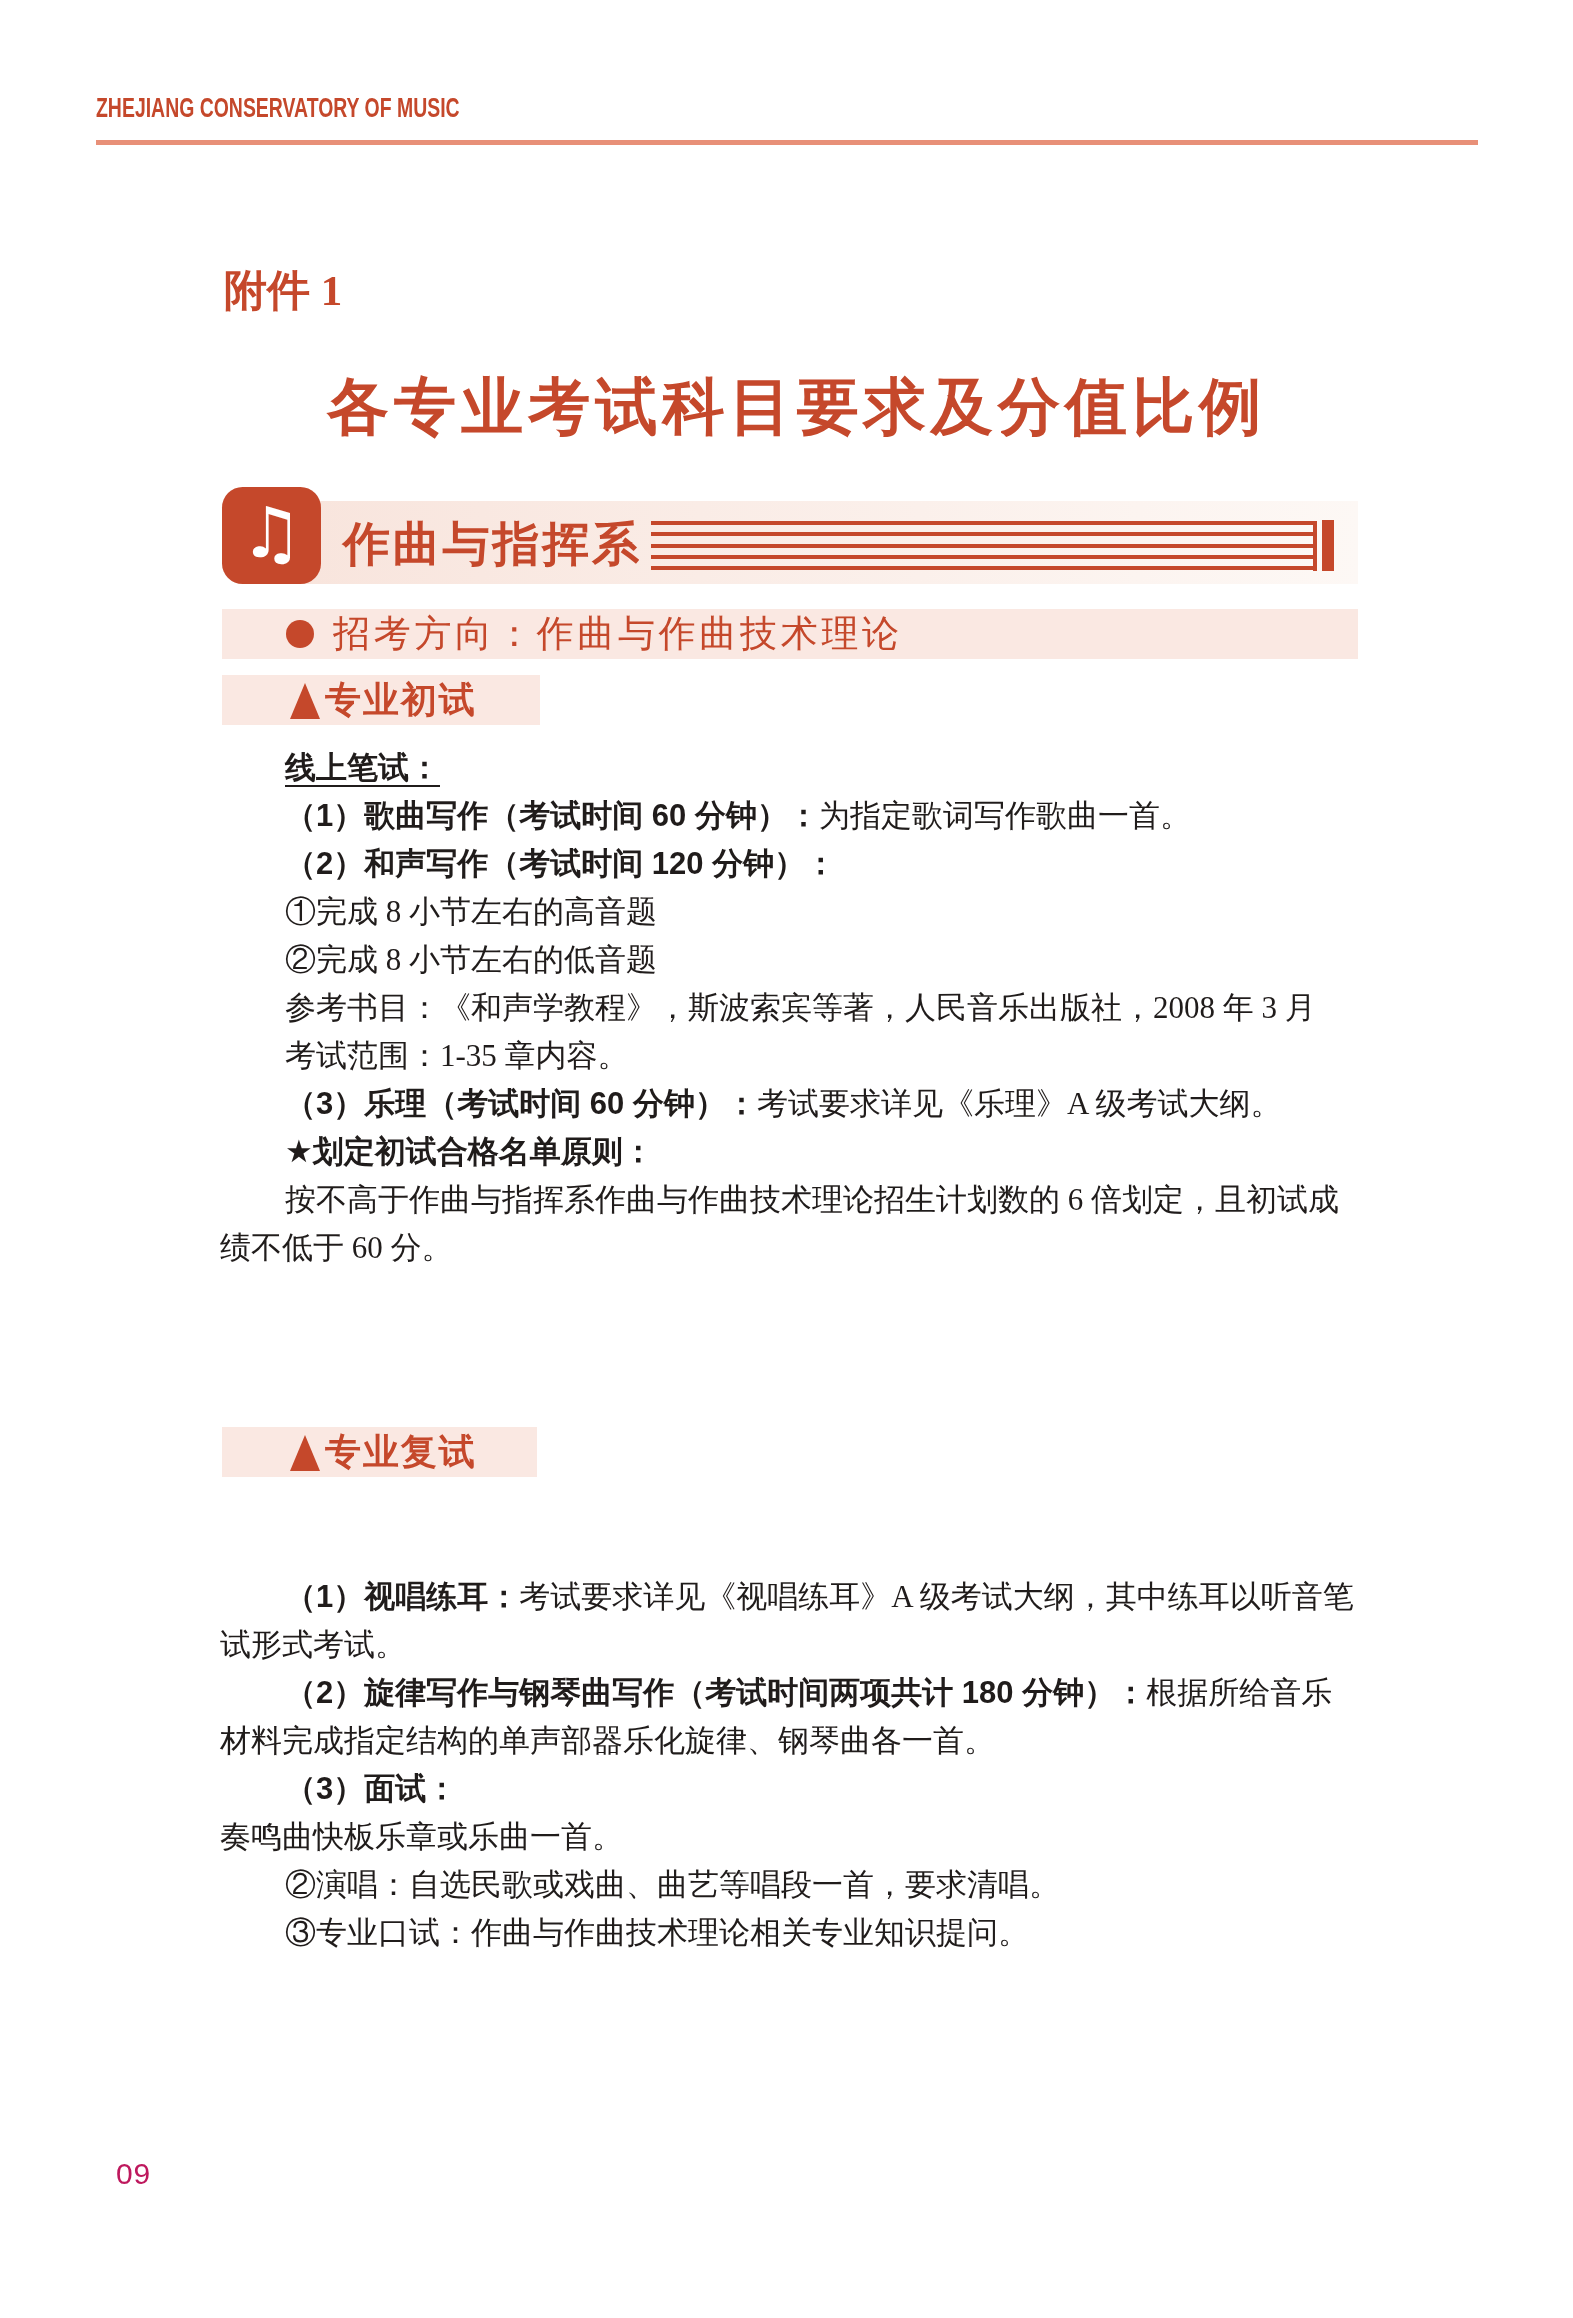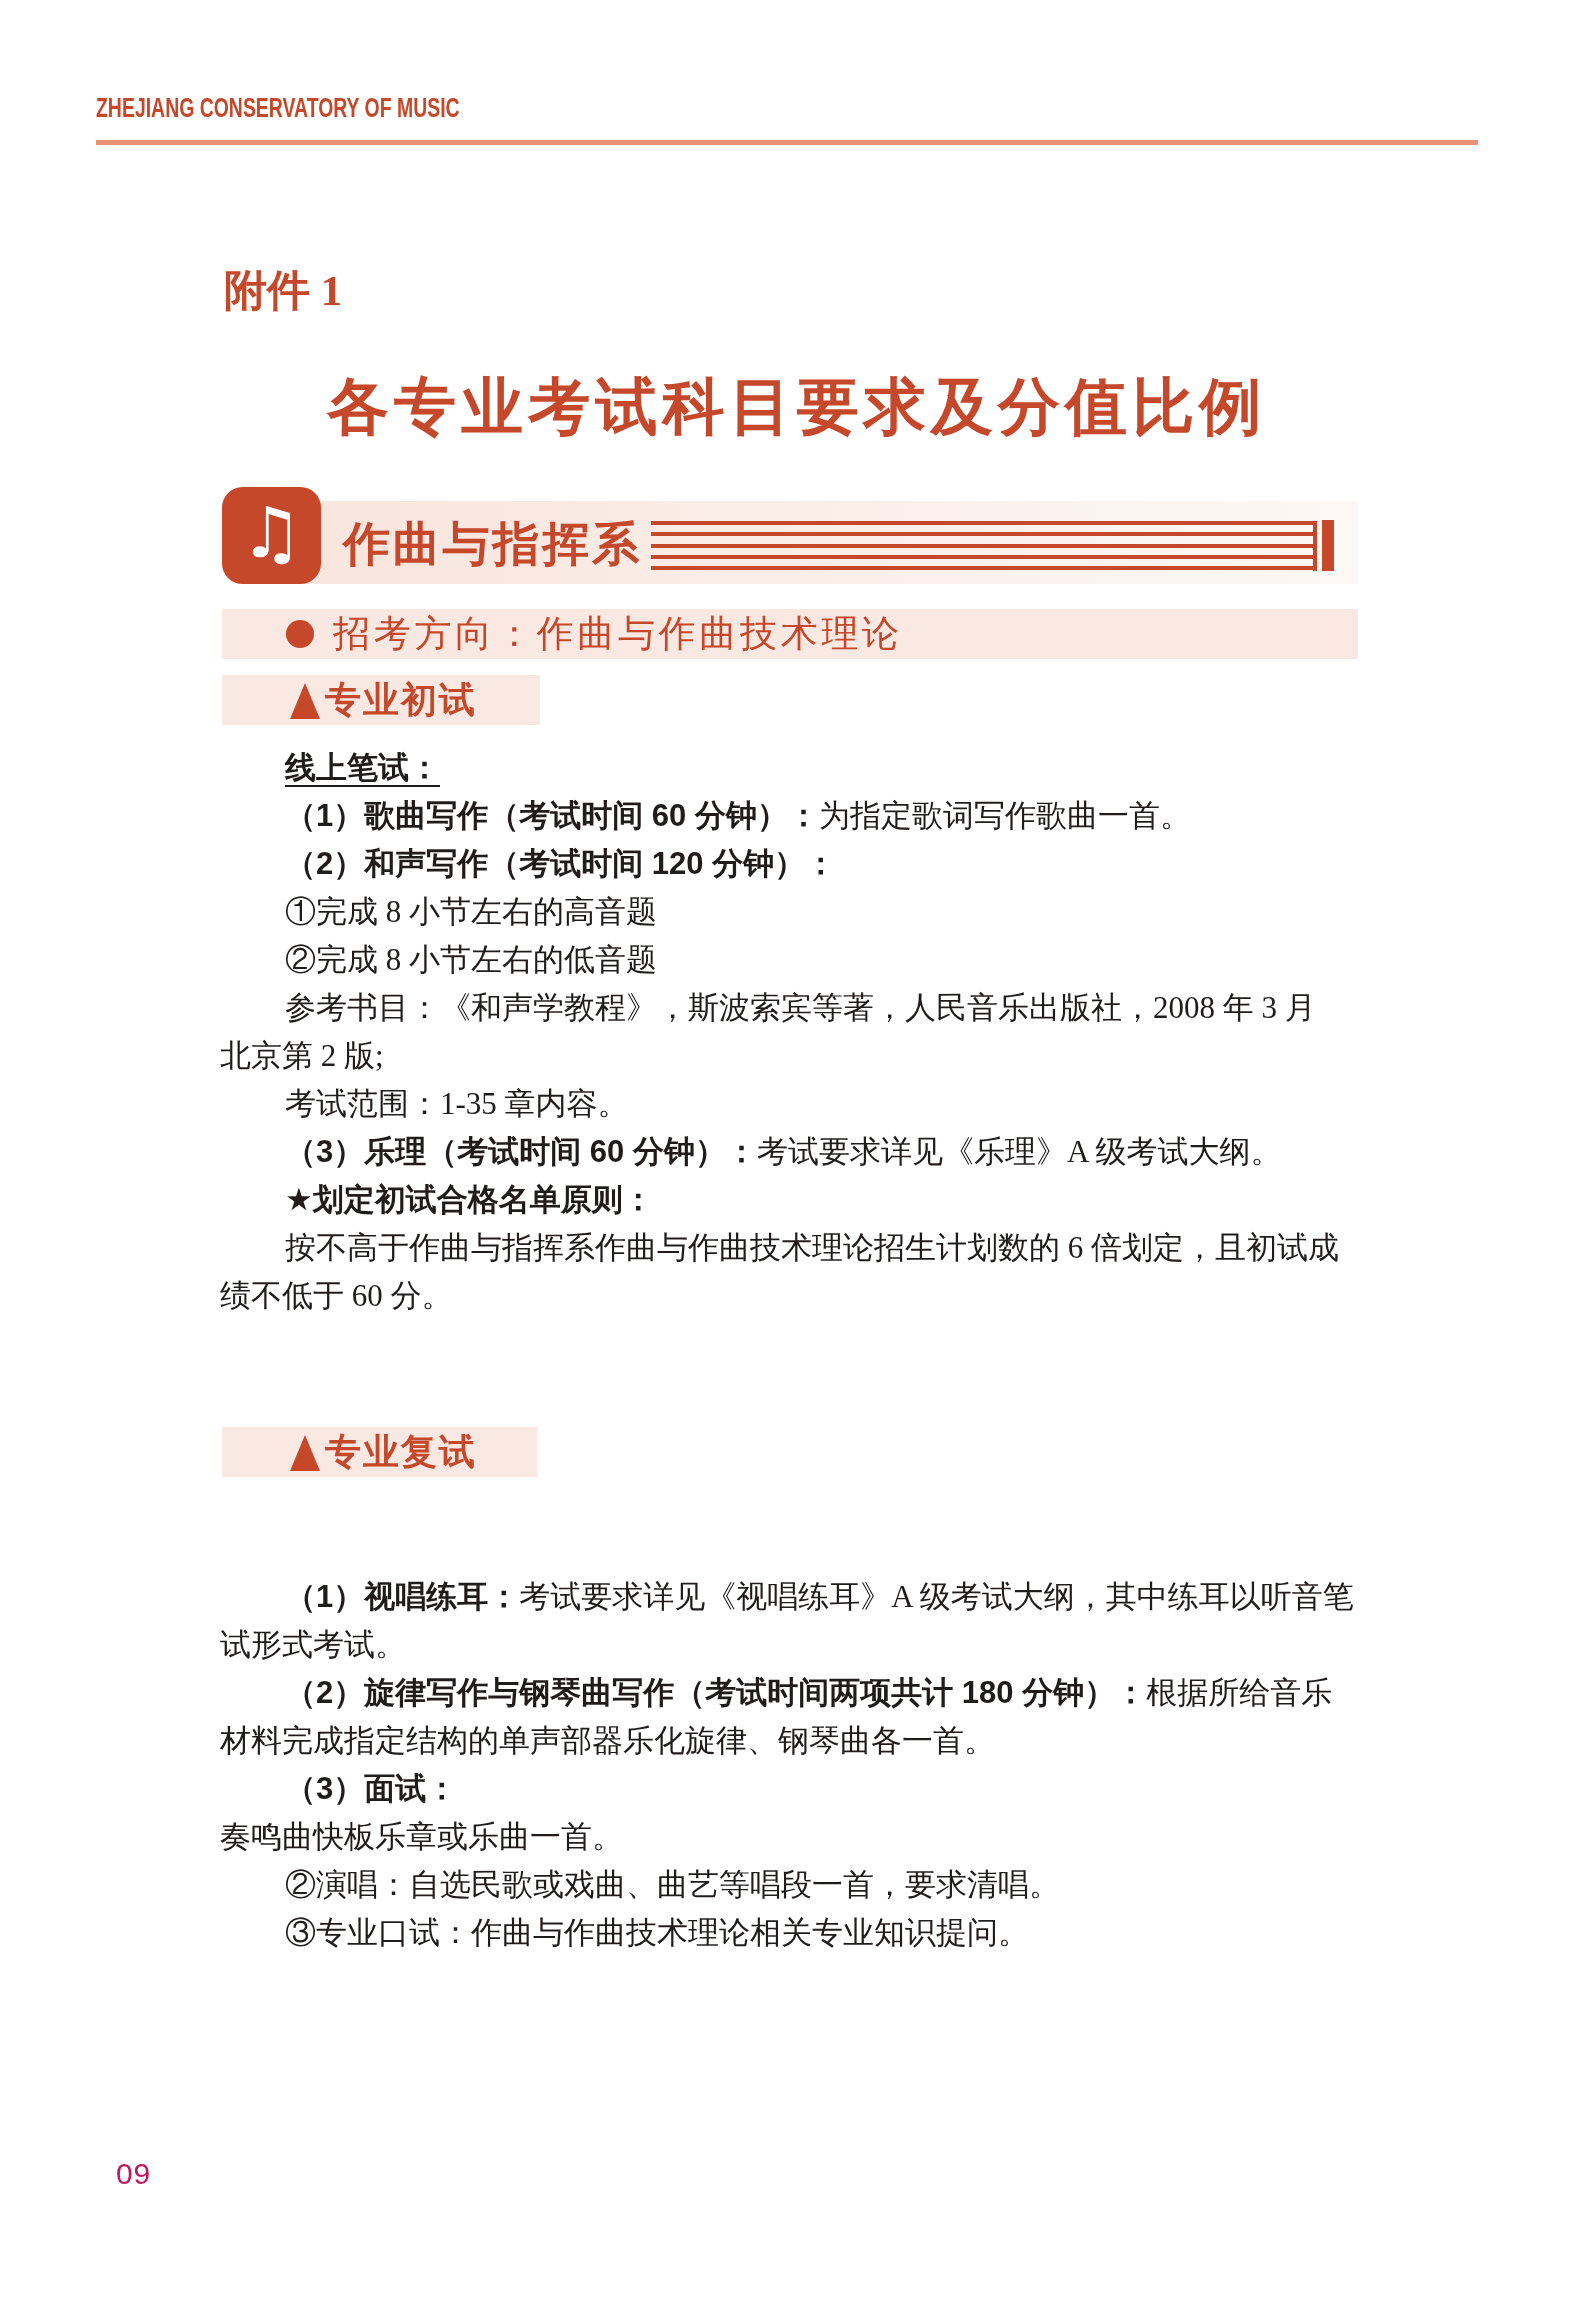--- a/index.html
+++ b/index.html
@@ -166,21 +166,20 @@
     <div class="section-label">专业初试</div>
   </div>
 
   <div class="body-block one">
     <div class="bline ind"><span class="b u">线上笔试：</span></div>
     <div class="bline ind"><span class="b">（1）歌曲写作（考试时间 60 分钟）：</span><span>为指定歌词写作歌曲一首。</span></div>
     <div class="bline ind"><span class="b">（2）和声写作（考试时间 120 分钟）：</span><span></span></div>
     <div class="bline ind"><span>①完成 8 小节左右的高音题</span></div>
     <div class="bline ind"><span>②完成 8 小节左右的低音题</span></div>
     <div class="bline ind"><span>参考书目：《和声学教程》，斯波索宾等著，人民音乐出版社，2008 年 3 月</span></div>
-    <div class="bline"><span>北京第 2 版;</span></div>
     <div class="bline ind"><span>考试范围：1-35 章内容。</span></div>
     <div class="bline ind"><span class="b">（3）乐理（考试时间 60 分钟）：</span><span>考试要求详见《乐理》A 级考试大纲。</span></div>
     <div class="bline ind"><span class="b">★划定初试合格名单原则：</span></div>
     <div class="bline ind"><span>按不高于作曲与指挥系作曲与作曲技术理论招生计划数的 6 倍划定，且初试成</span></div>
     <div class="bline"><span>绩不低于 60 分。</span></div>
   </div>
 
   <div class="section-box second">
     <div class="tri"></div>
     <div class="section-label">专业复试</div>

